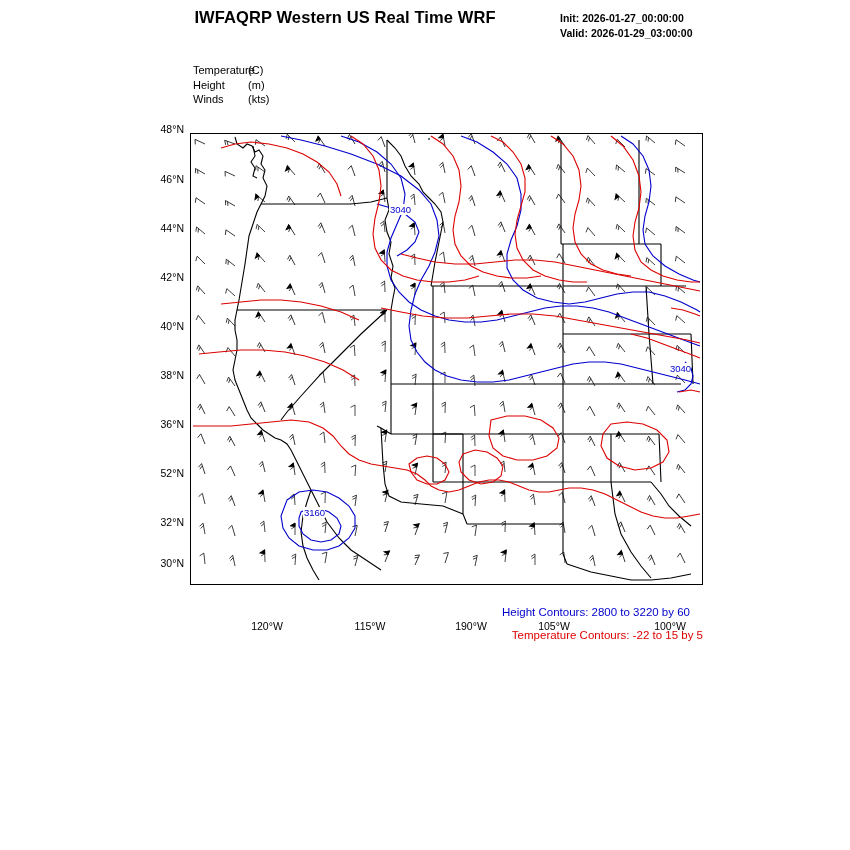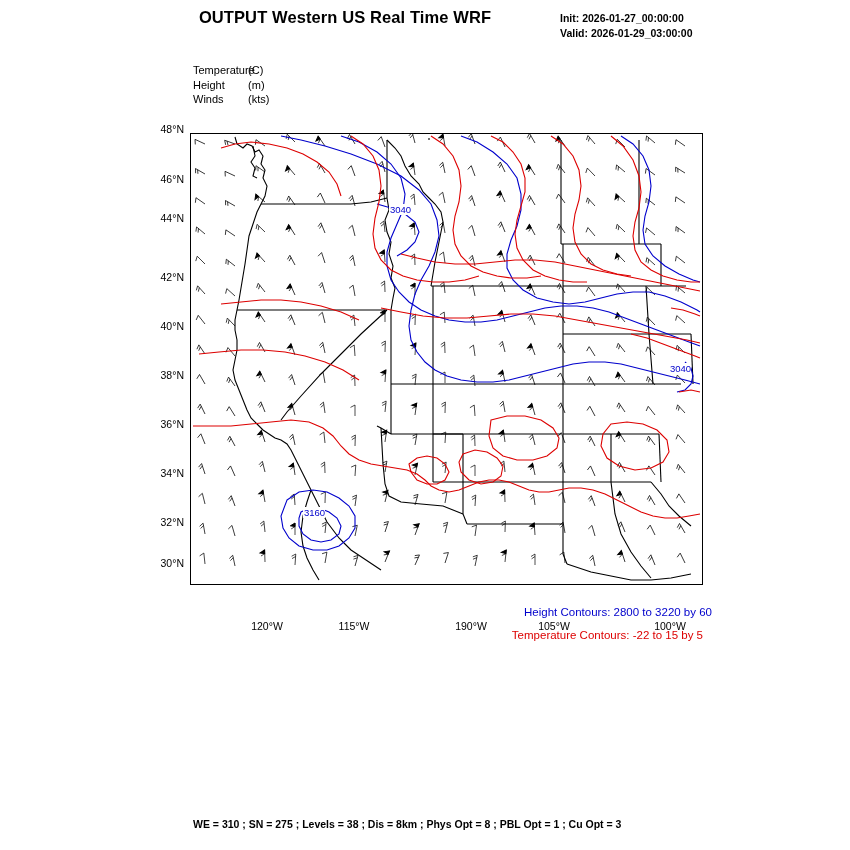--- a/index.html
+++ b/index.html
@@ -63,21 +63,21 @@
   .xtick {
     position: absolute;
     font-size: 10.5px;
     text-align: center;
     transform: translateX(-50%);
     white-space: nowrap;
     margin-top: 48px;
   }
 
   #height-note {
-    left: 212px; top: 606px; width: 500px;
+    left: 190px; top: 606px; width: 500px;
     text-align: right;
     color: #0000cc;
     font-size: 11.5px;
   }
   #temp-note {
     left: 203px; top: 629px; width: 500px;
     text-align: right;
     color: #dd0000;
     font-size: 11.5px;
   }
@@ -86,21 +86,21 @@
     left: 193px; top: 818px;
     font-size: 10.5px;
     line-height: 13.5px;
     font-weight: 700;
   }
   .footer-row { white-space: nowrap; }
 </style>
 </head>
 <body>
 
-<div id="title" class="abs">OUTPUT Western US Real Time WRF</div>
+<div id="title" class="abs">IWFAQRP Western US Real Time WRF</div>
 
 <div id="init-block" class="abs">
   <div class="row">
     <span class="lbl">Init:</span>
     <span>2026-01-27_00:00:00</span>
   </div>
   <div class="row">
     <span class="lbl">Valid:</span>
     <span>2026-01-29_03:00:00</span>
   </div>
@@ -117,33 +117,33 @@
   </div>
   <div class="var-row">
     <span class="v-name">Winds</span>
     <span>(kts)</span>
   </div>
 </div>
 
 <div id="ylabels" class="abs">
   <div class="ytick abs" style="top:6px">48°N</div>
   <div class="ytick abs" style="top:56px">46°N</div>
-  <div class="ytick abs" style="top:95px">44°N</div>
+  <div class="ytick abs" style="top:105px">44°N</div>
   <div class="ytick abs" style="top:154px">42°N</div>
   <div class="ytick abs" style="top:203px">40°N</div>
   <div class="ytick abs" style="top:252px">38°N</div>
   <div class="ytick abs" style="top:301px">36°N</div>
-  <div class="ytick abs" style="top:350px">34°N</div>
+  <div class="ytick abs" style="top:350px">52°N</div>
   <div class="ytick abs" style="top:399px">32°N</div>
   <div class="ytick abs" style="top:440px">30°N</div>
 </div>
 
 <div id="xlabels" class="abs">
   <div class="xtick" style="left:77px">120°W</div>
-  <div class="xtick" style="left:164px">115°W</div>
+  <div class="xtick" style="left:180px">115°W</div>
   <div class="xtick" style="left:281px">190°W</div>
   <div class="xtick" style="left:364px">105°W</div>
   <div class="xtick" style="left:480px">100°W</div>
 </div>
 
 <div id="map-frame" class="abs">
   <svg id="map-svg" viewBox="0 0 511 450">
     <defs>
 
       <g id="barb">
@@ -1103,14 +1103,13 @@
         <text x="1" y="2" font-family="Liberation Sans, sans-serif" font-size="9.5" fill="#0000cc">3040</text>
       </g>
     </g>
   </svg>
 </div>
 
 <div id="height-note" class="abs">Height Contours: 2800 to 3220 by 60</div>
 <div id="temp-note" class="abs">Temperature Contours: -22 to 15 by 5</div>
 
 <div id="footer" class="abs">
-  <div class="footer-row">WE = 310 ; SN = 275 ; Levels = 38 ; Dis = 8km ; Phys Opt = 8 ; PBL Opt = 1 ; Cu Opt = 3</div>
 </div>
 
 </body></html>

